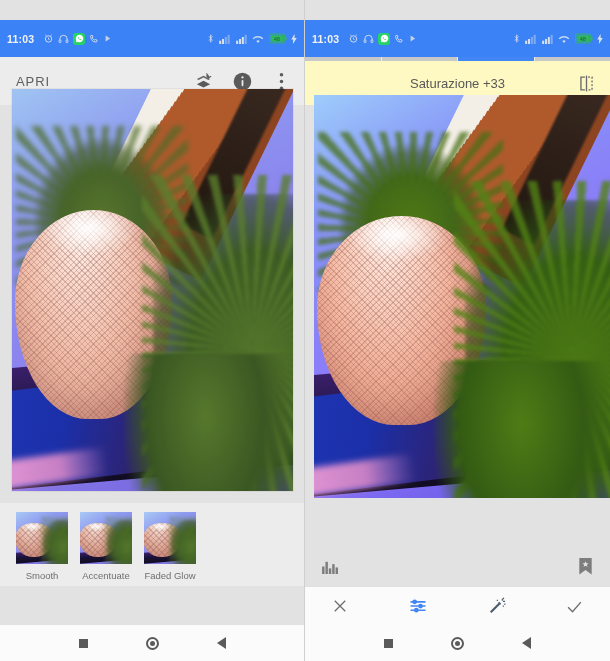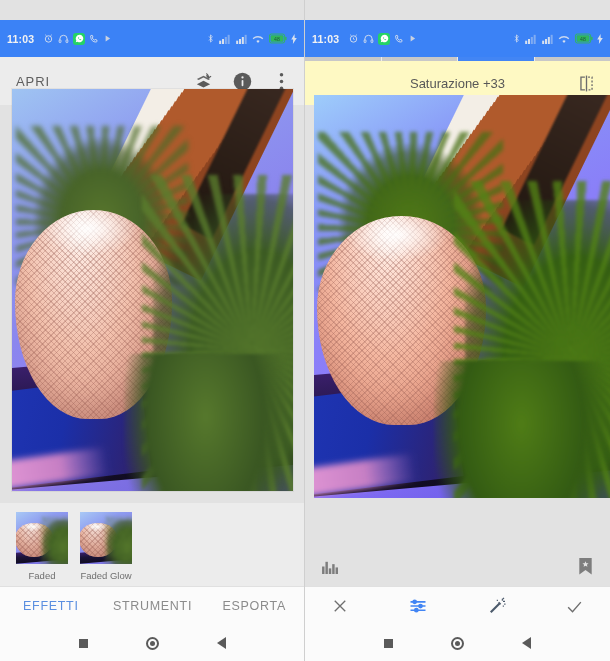--- a/index.html
+++ b/index.html
@@ -288,41 +288,47 @@
     <div class="filmstrip">
       <div class="thumb">
         <div class="thumb-img">
           <div class="tz">
               <div class="bg-sky"></div>
               <div class="desk"></div>
               <div class="speaker"></div>
               <div class="bush-right"></div>
             </div>
         </div>
-        <div class="thumb-label">Faded</div>
+        <div class="thumb-label">Smooth</div>
+      </div>
+      <div class="thumb">
+        <div class="thumb-img">
+          <div class="tz">
+              <div class="bg-sky"></div>
+              <div class="desk"></div>
+              <div class="speaker"></div>
+              <div class="bush-right"></div>
+            </div>
+        </div>
+        <div class="thumb-label">Accentuate</div>
       </div>
       <div class="thumb">
         <div class="thumb-img">
           <div class="tz">
               <div class="bg-sky"></div>
               <div class="desk"></div>
               <div class="speaker"></div>
               <div class="bush-right"></div>
             </div>
         </div>
         <div class="thumb-label">Faded Glow</div>
       </div>
 
     </div>
 
-    <div class="tabbar">
-      <div class="tab active">EFFETTI</div>
-      <div class="tab">STRUMENTI</div>
-      <div class="tab">ESPORTA</div>
-    </div>
 
     <div class="navbar">
       <span class="nav-sq"></span>
       <span class="nav-home"></span>
       <span class="nav-back"></span>
     </div>
   </div>
 
   <div class="panel right">
 

